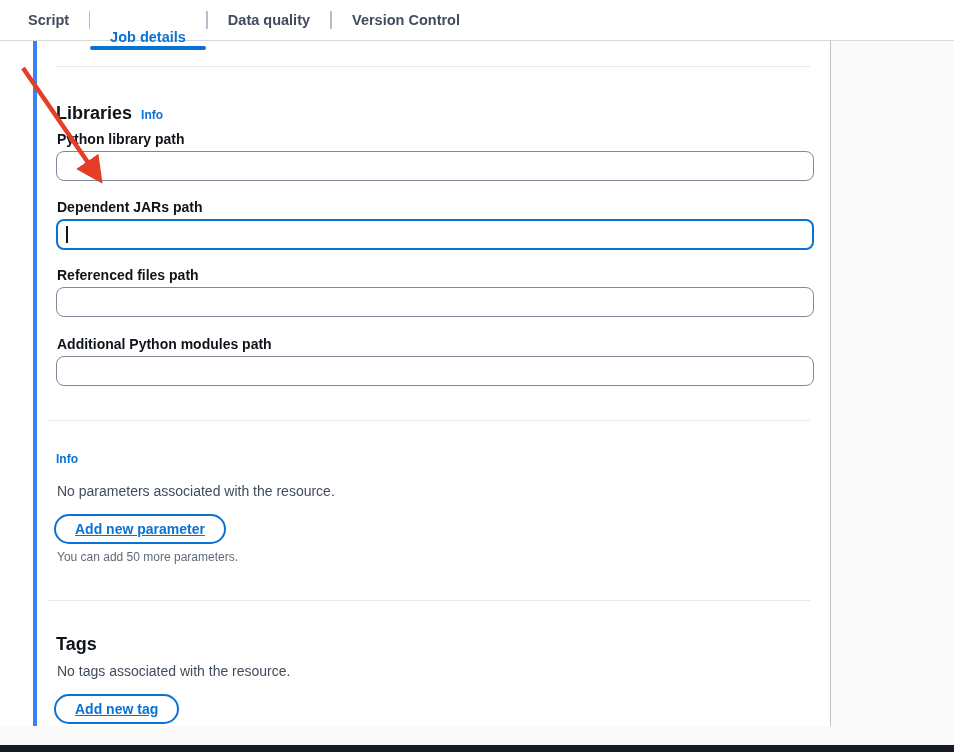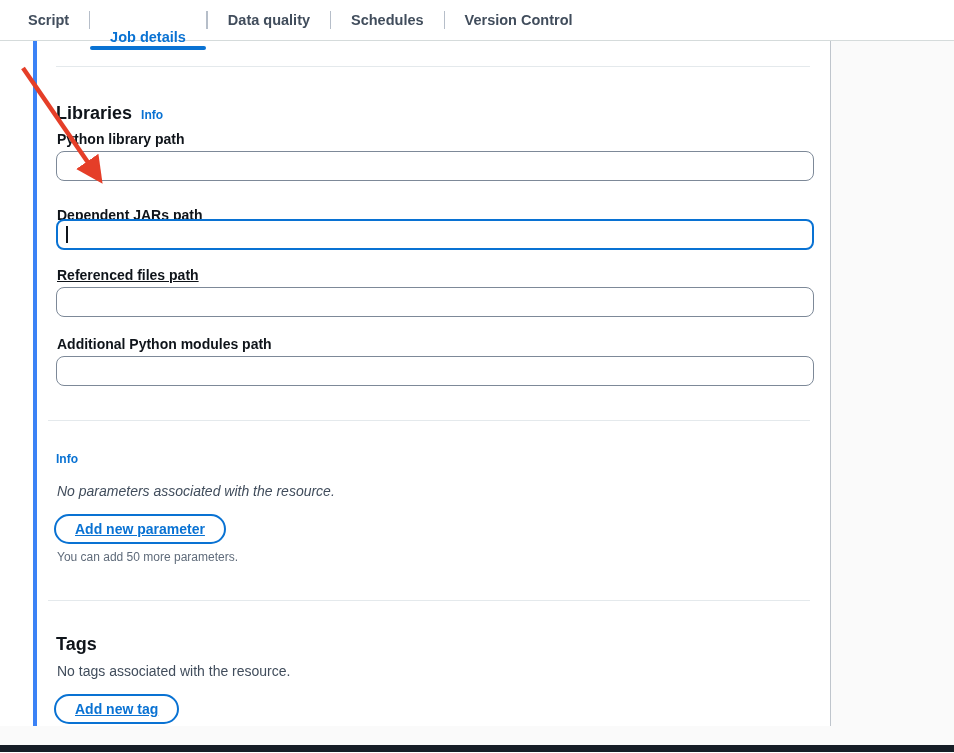--- a/index.html
+++ b/index.html
@@ -140,23 +140,20 @@
     <div class="tab active">
       <span>Job details</span>
       <span class="underline"></span>
     </div>
     <div class="tab-sep"></div>
     <div class="tab-sep"></div>
     <div class="tab">
       <span>Data quality</span>
     </div>
     <div class="tab-sep"></div>
-    <div class="tab">
-      <span>Schedules</span>
-    </div>
     <div class="tab-sep"></div>
     <div class="tab">
       <span>Version Control</span>
     </div>
   </div>
 
   <div class="right-gutter"></div>
   <div class="bottom-strip"></div>
   <div class="bottom-bar"></div>
 
@@ -165,36 +162,36 @@
     <div class="divider d1"></div>
 
     <div class="heading-row" style="top: 61px;">
       <span class="heading">Libraries</span>
       <span class="info-link">Info</span>
     </div>
 
     <div class="field-label" style="top: 89px;">Python library path</div>
     <input class="text-input" style="top: 110px;" value="">
 
-    <div class="field-label" style="top: 157px; margin-top: 8px;">Dependent JARs path</div>
+    <div class="field-label" style="top: 157px;">Dependent JARs path</div>
     <input class="text-input focused" style="top: 178px;" value="">
     <div class="caret" style="top: 185px;"></div>
 
-    <div class="field-label" style="top: 225px; text-decoration: underline;">Referenced files path</div>
+    <div class="field-label" style="top: 225px;">Referenced files path</div>
     <input class="text-input" style="top: 246px;" value="">
 
     <div class="field-label" style="top: 294px; text-align: right;">Additional Python modules path</div>
     <input class="text-input" style="top: 315px;" value="">
 
     <div class="divider d2"></div>
 
     <div class="heading-row" style="top: 411px;">
       <span class="info-link">Info</span>
     </div>
-    <div class="muted-text" style="top: 441px; font-style: italic;">No parameters associated with the resource.</div>
+    <div class="muted-text" style="top: 441px;">No parameters associated with the resource.</div>
     <button class="pill-button" style="top: 473px;">Add new parameter</button>
     <div class="helper-text" style="top: 508px;">You can add 50 more parameters.</div>
 
     <div class="divider d3"></div>
 
     <div class="heading-row" style="top: 592px;">
       <span class="heading">Tags</span>
     </div>
     <div class="muted-text" style="top: 621px;">No tags associated with the resource.</div>
     <button class="pill-button" style="top: 653px;">Add new tag</button>

